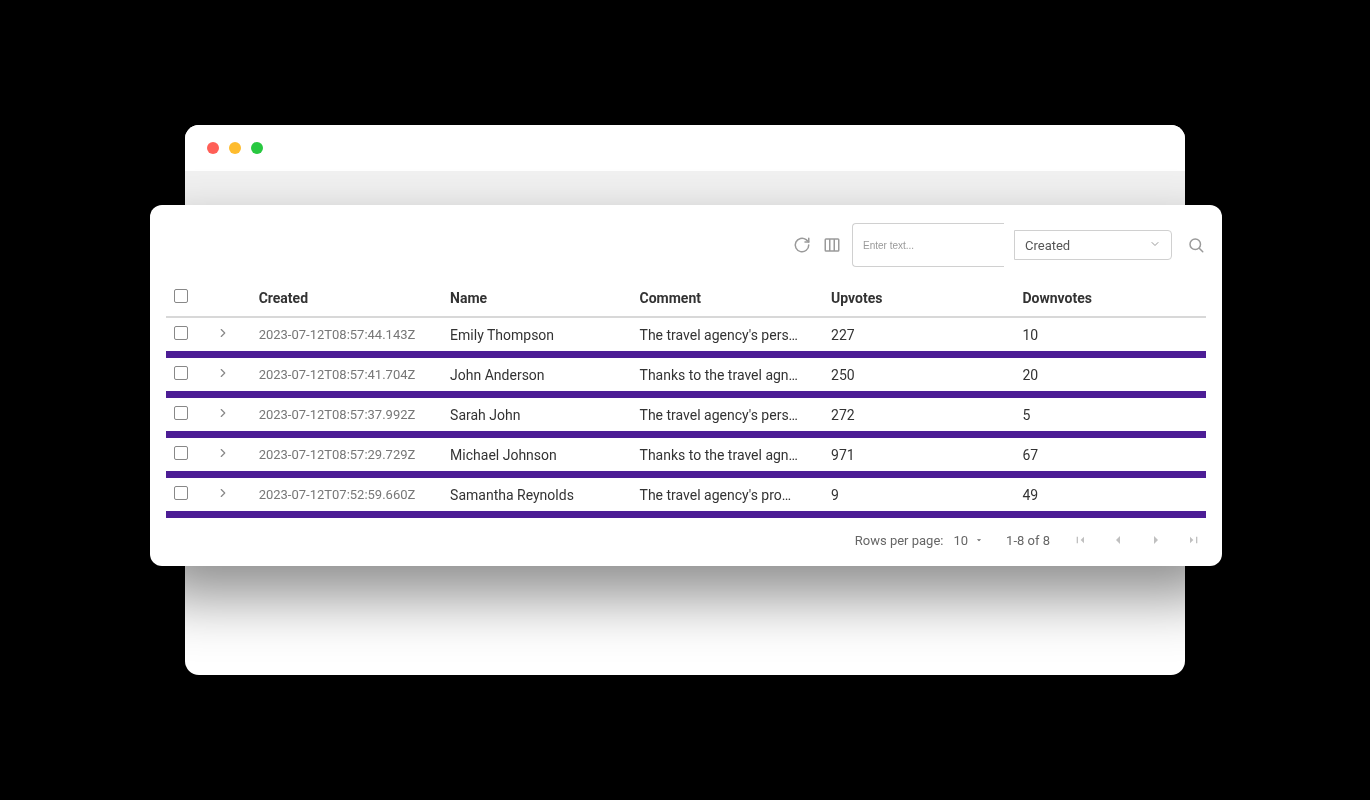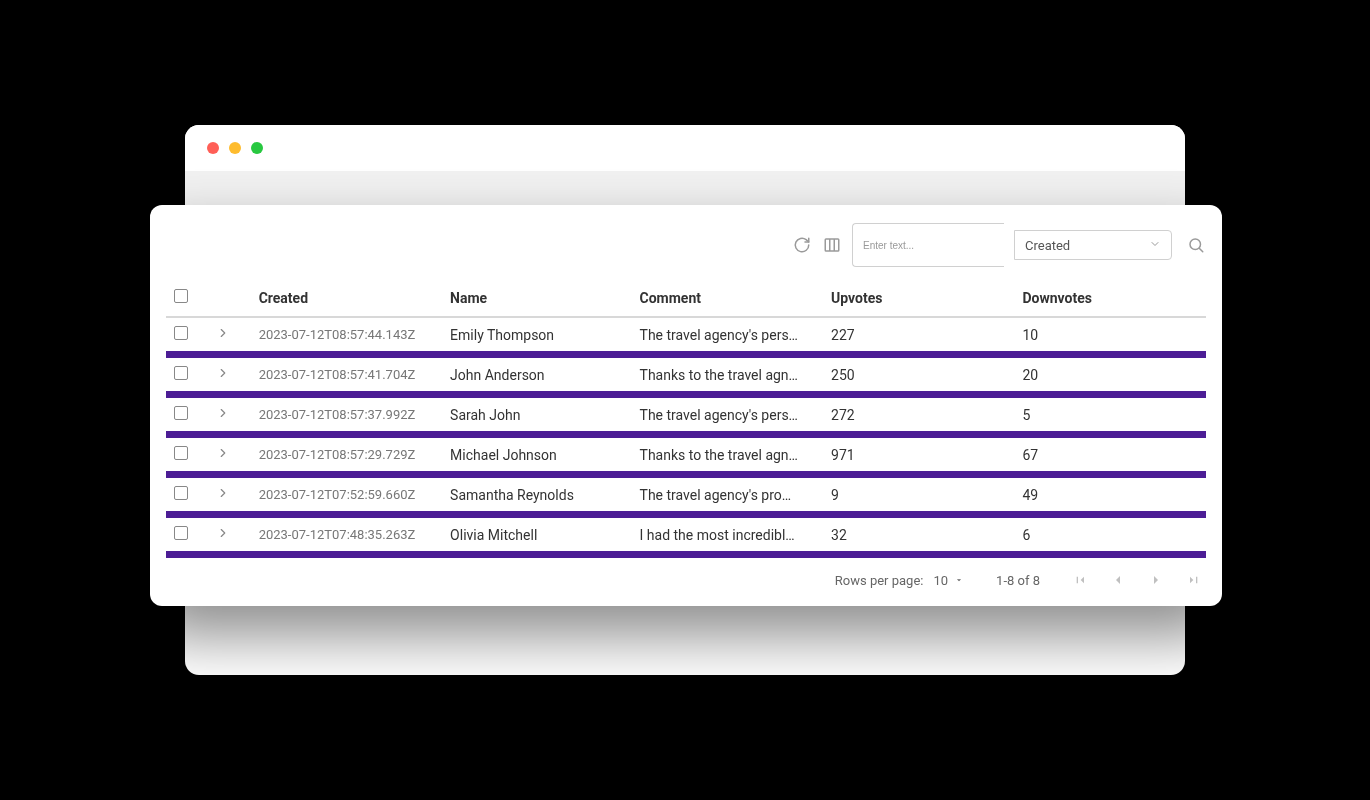--- a/index.html
+++ b/index.html
@@ -148,21 +148,21 @@
     display:inline-flex;
     align-items:center;
   }
   .expand-chev svg { width: 14px; height: 14px; }
 
   
   .footer {
     display: flex;
     justify-content: flex-end;
     align-items: center;
-    gap: 32px;
+    gap: 22px;
     padding: 14px 4px 10px 4px;
     font-size: 13px;
     color: #666;
   }
   .rpp { display: flex; align-items: center; gap: 10px; }
   .rpp-select {
     display: flex; align-items: center; gap: 6px;
     cursor: pointer;
     color: #666;
   }
@@ -303,33 +303,20 @@
               <svg viewBox="0 0 24 24" fill="none" stroke="currentColor" stroke-width="2" stroke-linecap="round" stroke-linejoin="round">
                 <polyline points="9 18 15 12 9 6"></polyline>
               </svg>
             </span></td>
           <td class="created">2023-07-12T07:52:59.660Z</td>
           <td>Samantha Reynolds</td>
           <td>The travel agency's pro…</td>
           <td>9</td>
           <td>49</td>
         </tr>
-        <tr>
-          <td><span class="checkbox"></span></td>
-          <td><span class="expand-chev">
-              <svg viewBox="0 0 24 24" fill="none" stroke="currentColor" stroke-width="2" stroke-linecap="round" stroke-linejoin="round">
-                <polyline points="9 18 15 12 9 6"></polyline>
-              </svg>
-            </span></td>
-          <td class="created">2023-07-12T07:48:35.263Z</td>
-          <td>Olivia Mitchell</td>
-          <td>I had the most incredibl…</td>
-          <td>32</td>
-          <td>6</td>
-        </tr>
       </tbody>
   </table>
 
   <div class="footer">
     <div class="rpp">
       <span>Rows per page:</span>
       <span class="rpp-select">
         <span>10</span>
         <span>
           <svg width="10" height="10" viewBox="0 0 24 24" fill="currentColor">

